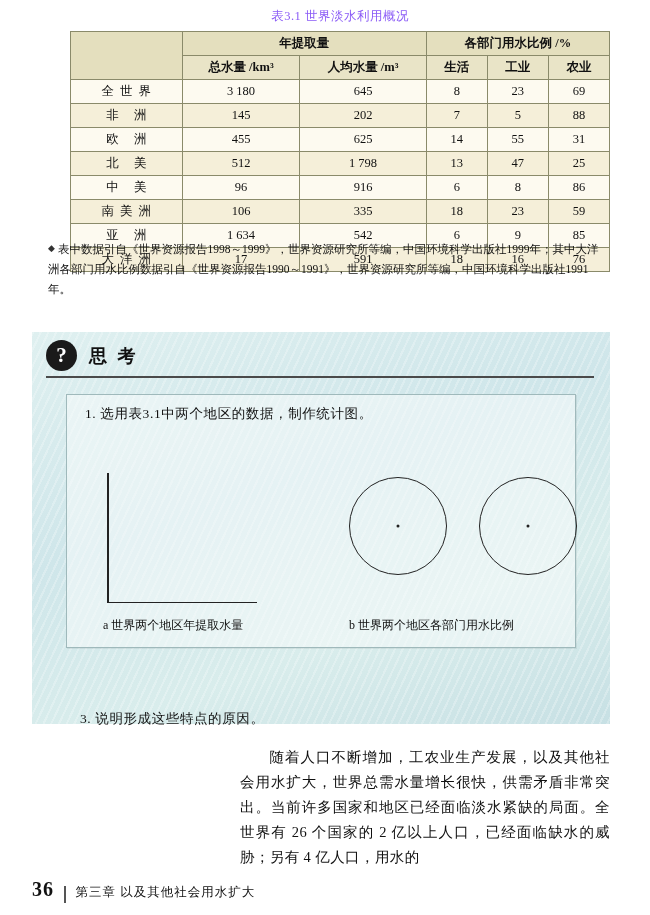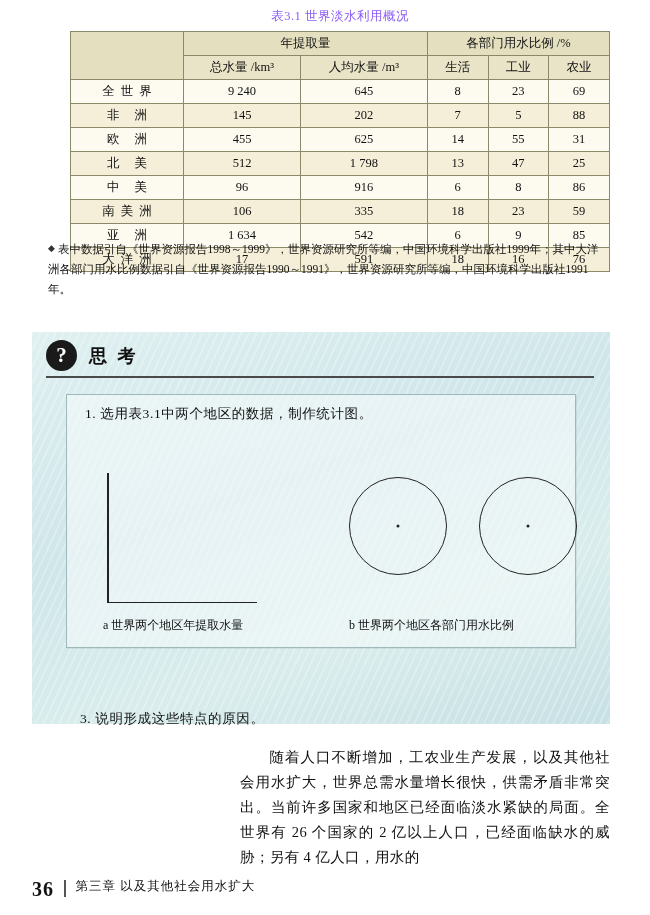--- a/index.html
+++ b/index.html
@@ -38,21 +38,21 @@
   }
   table.data th, table.data td {
     border: 1px solid #8a8a6a;
     padding: 2px 4px;
     text-align: center;
     height: 19px;
     line-height: 15px;
   }
   table.data thead th {
     background: #e9e4c7;
-    font-weight: normal;
+    font-weight: bold;
   }
   table.data thead tr.h1 th {
     background: #e4dfbe;
   }
   table.data tbody td {
     background: #fdfaf0;
   }
   table.data tbody tr:nth-child(even) td {
     background: #f5efd9;
   }
@@ -239,21 +239,21 @@
   }
   .body-par .indent { display: inline-block; width: 29px; }
 
   
   .footer {
     position: absolute;
     left: 32px;
     top: 878px;
     width: 586px;
     display: flex;
-    align-items: flex-start;
+    align-items: flex-end;
   }
   .footer .pageno {
     font-size: 20px;
     font-weight: bold;
     letter-spacing: 1px;
     color: #111;
   }
   .footer .divider {
     width: 1.5px;
     height: 17px;
@@ -284,21 +284,21 @@
         <th>总水量 /km³</th>
         <th>人均水量 /m³</th>
         <th>生活</th>
         <th>工业</th>
         <th>农业</th>
       </tr>
     </thead>
     <tbody>
       <tr>
         <td class="region">全世界</td>
-        <td>9 240</td>
+        <td>3 180</td>
         <td>645</td>
         <td>8</td>
         <td>23</td>
         <td>69</td>
       </tr>
       <tr>
         <td class="region">非 洲</td>
         <td>145</td>
         <td>202</td>
         <td>7</td>

